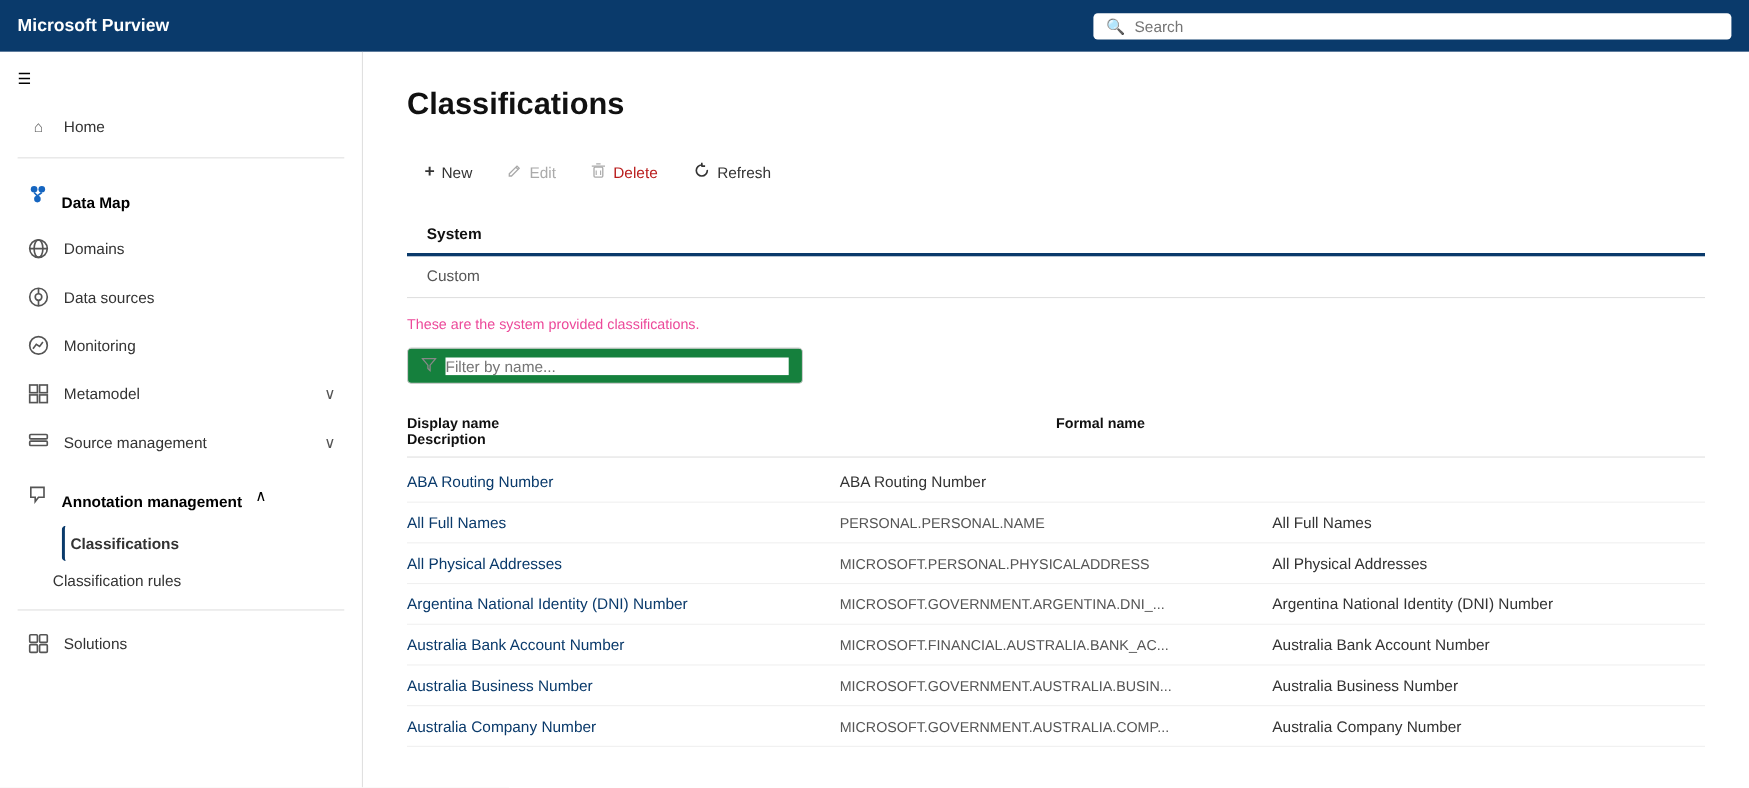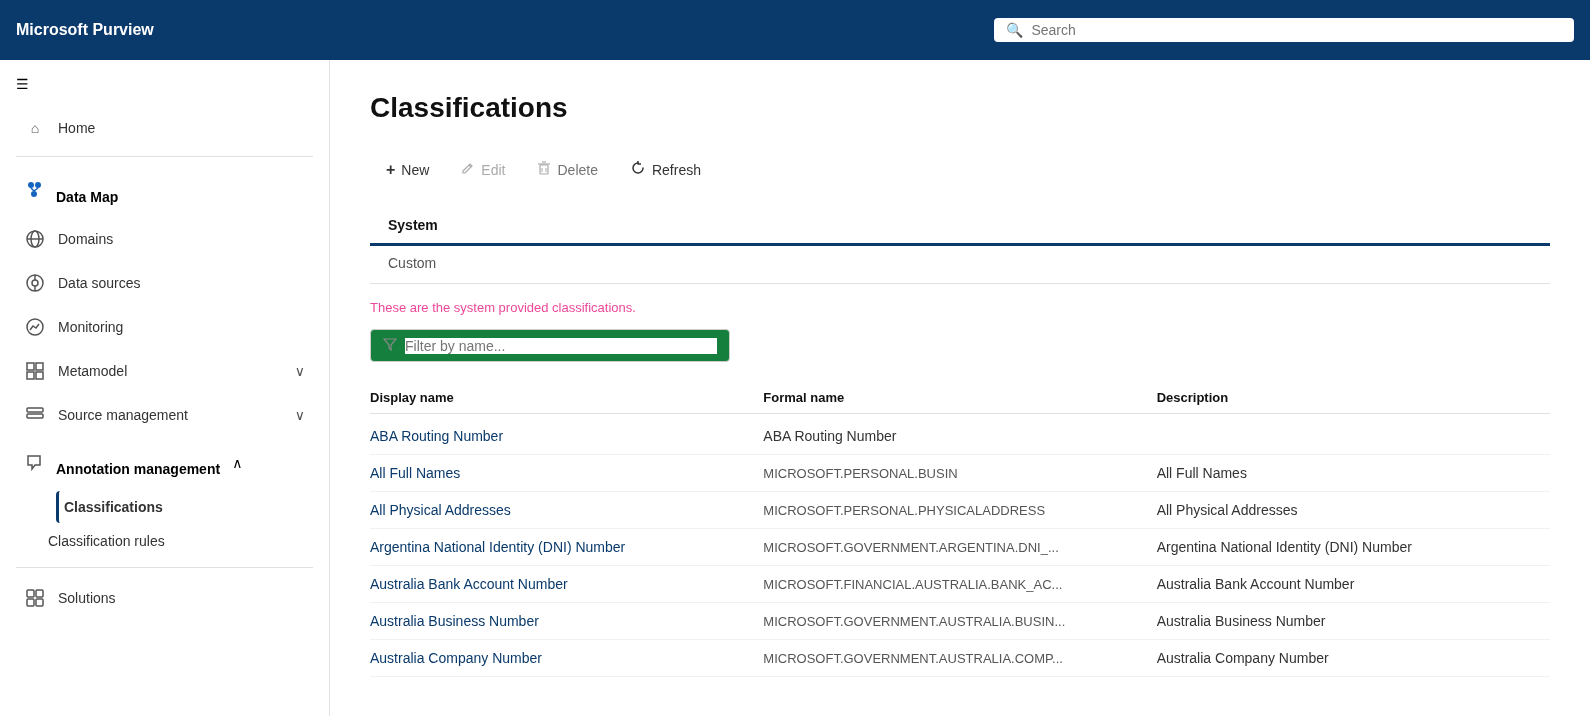--- a/index.html
+++ b/index.html
@@ -1,21 +1,21 @@
 <!DOCTYPE html>
 <html><head>
   <meta charset="utf-8">
   <style>
     * { box-sizing: border-box; margin: 0; padding: 0; }
     body { font-family: 'Segoe UI', Arial, sans-serif; font-size: 14px; background: #f5f5f5; display: flex; flex-direction: column; height: 100vh; overflow: hidden; }
 
     
     .topbar {
       background: #0a3a6b;
-      height: 60px;
+      height: 47px;
       display: flex;
       align-items: center;
       padding: 0 16px;
       gap: 16px;
       flex-shrink: 0;
     }
     .topbar-title {
       color: white;
       font-size: 16px;
       font-weight: 600;
@@ -172,21 +172,21 @@
     .filter-box input {
       border: none;
       outline: none;
       font-size: 14px;
       color: #333;
       flex: 1;
     }
     .filter-icon { color: #888; }
     .table-header {
       display: grid;
-      grid-template-columns: 1fr 1fr 1fr;
+      grid-template-columns: 1fr 1fr;
       padding: 8px 0;
       border-bottom: 1px solid #e0e0e0;
       margin-bottom: 4px;
     }
     .table-header-cell {
       font-weight: 700;
       font-size: 13px;
       color: #111;
     }
     .table-row {
@@ -350,21 +350,21 @@
       <button class="toolbar-btn disabled">
         <span style="color:#aaa;">
           <svg width="14" height="14" viewBox="0 0 14 14" fill="none">
               <rect x="3" y="4" width="8" height="9" rx="1" stroke="#aaa" stroke-width="1.2" fill="none"></rect>
               <line x1="1" y1="3" x2="13" y2="3" stroke="#aaa" stroke-width="1.2"></line>
               <line x1="5" y1="1" x2="9" y2="1" stroke="#aaa" stroke-width="1.2"></line>
               <line x1="5" y1="7" x2="5" y2="11" stroke="#aaa" stroke-width="1"></line>
               <line x1="9" y1="7" x2="9" y2="11" stroke="#aaa" stroke-width="1"></line>
             </svg>
         </span>
-        <span style="color:#737373;">Delete</span>
+        <span style="color:#b91c1c;">Delete</span>
       </button>
       <button class="toolbar-btn">
         <span>
           <svg width="16" height="16" viewBox="0 0 16 16" fill="none">
               <path d="M13 8 A5 5 0 1 1 8 3" stroke="#333" stroke-width="1.5" fill="none" stroke-linecap="round"></path>
               <polyline points="8,1 8,4 11,4" stroke="#333" stroke-width="1.5" fill="none" stroke-linejoin="round"></polyline>
             </svg>
         </span>
         <span>Refresh</span>
       </button>
@@ -392,21 +392,21 @@
       <div class="table-header-cell">Description</div>
     </div>
 
     <div id="table-body">
     <div class="table-row">
       <div class="table-cell link">ABA Routing Number</div>
       <div class="table-cell">ABA Routing Number</div>
     </div>
         <div class="table-row">
       <div class="table-cell link">All Full Names</div>
-      <div class="table-cell formal">MICROSOFT.PERSONAL.BUSIN</div>
+      <div class="table-cell formal">PERSONAL.PERSONAL.NAME</div>
       <div class="table-cell">All Full Names</div>
     </div>
         <div class="table-row">
       <div class="table-cell link">All Physical Addresses</div>
       <div class="table-cell formal">MICROSOFT.PERSONAL.PHYSICALADDRESS</div>
       <div class="table-cell">All Physical Addresses</div>
     </div>
         <div class="table-row">
       <div class="table-cell link">Argentina National Identity (DNI) Number</div>
       <div class="table-cell formal">MICROSOFT.GOVERNMENT.ARGENTINA.DNI_...</div>

